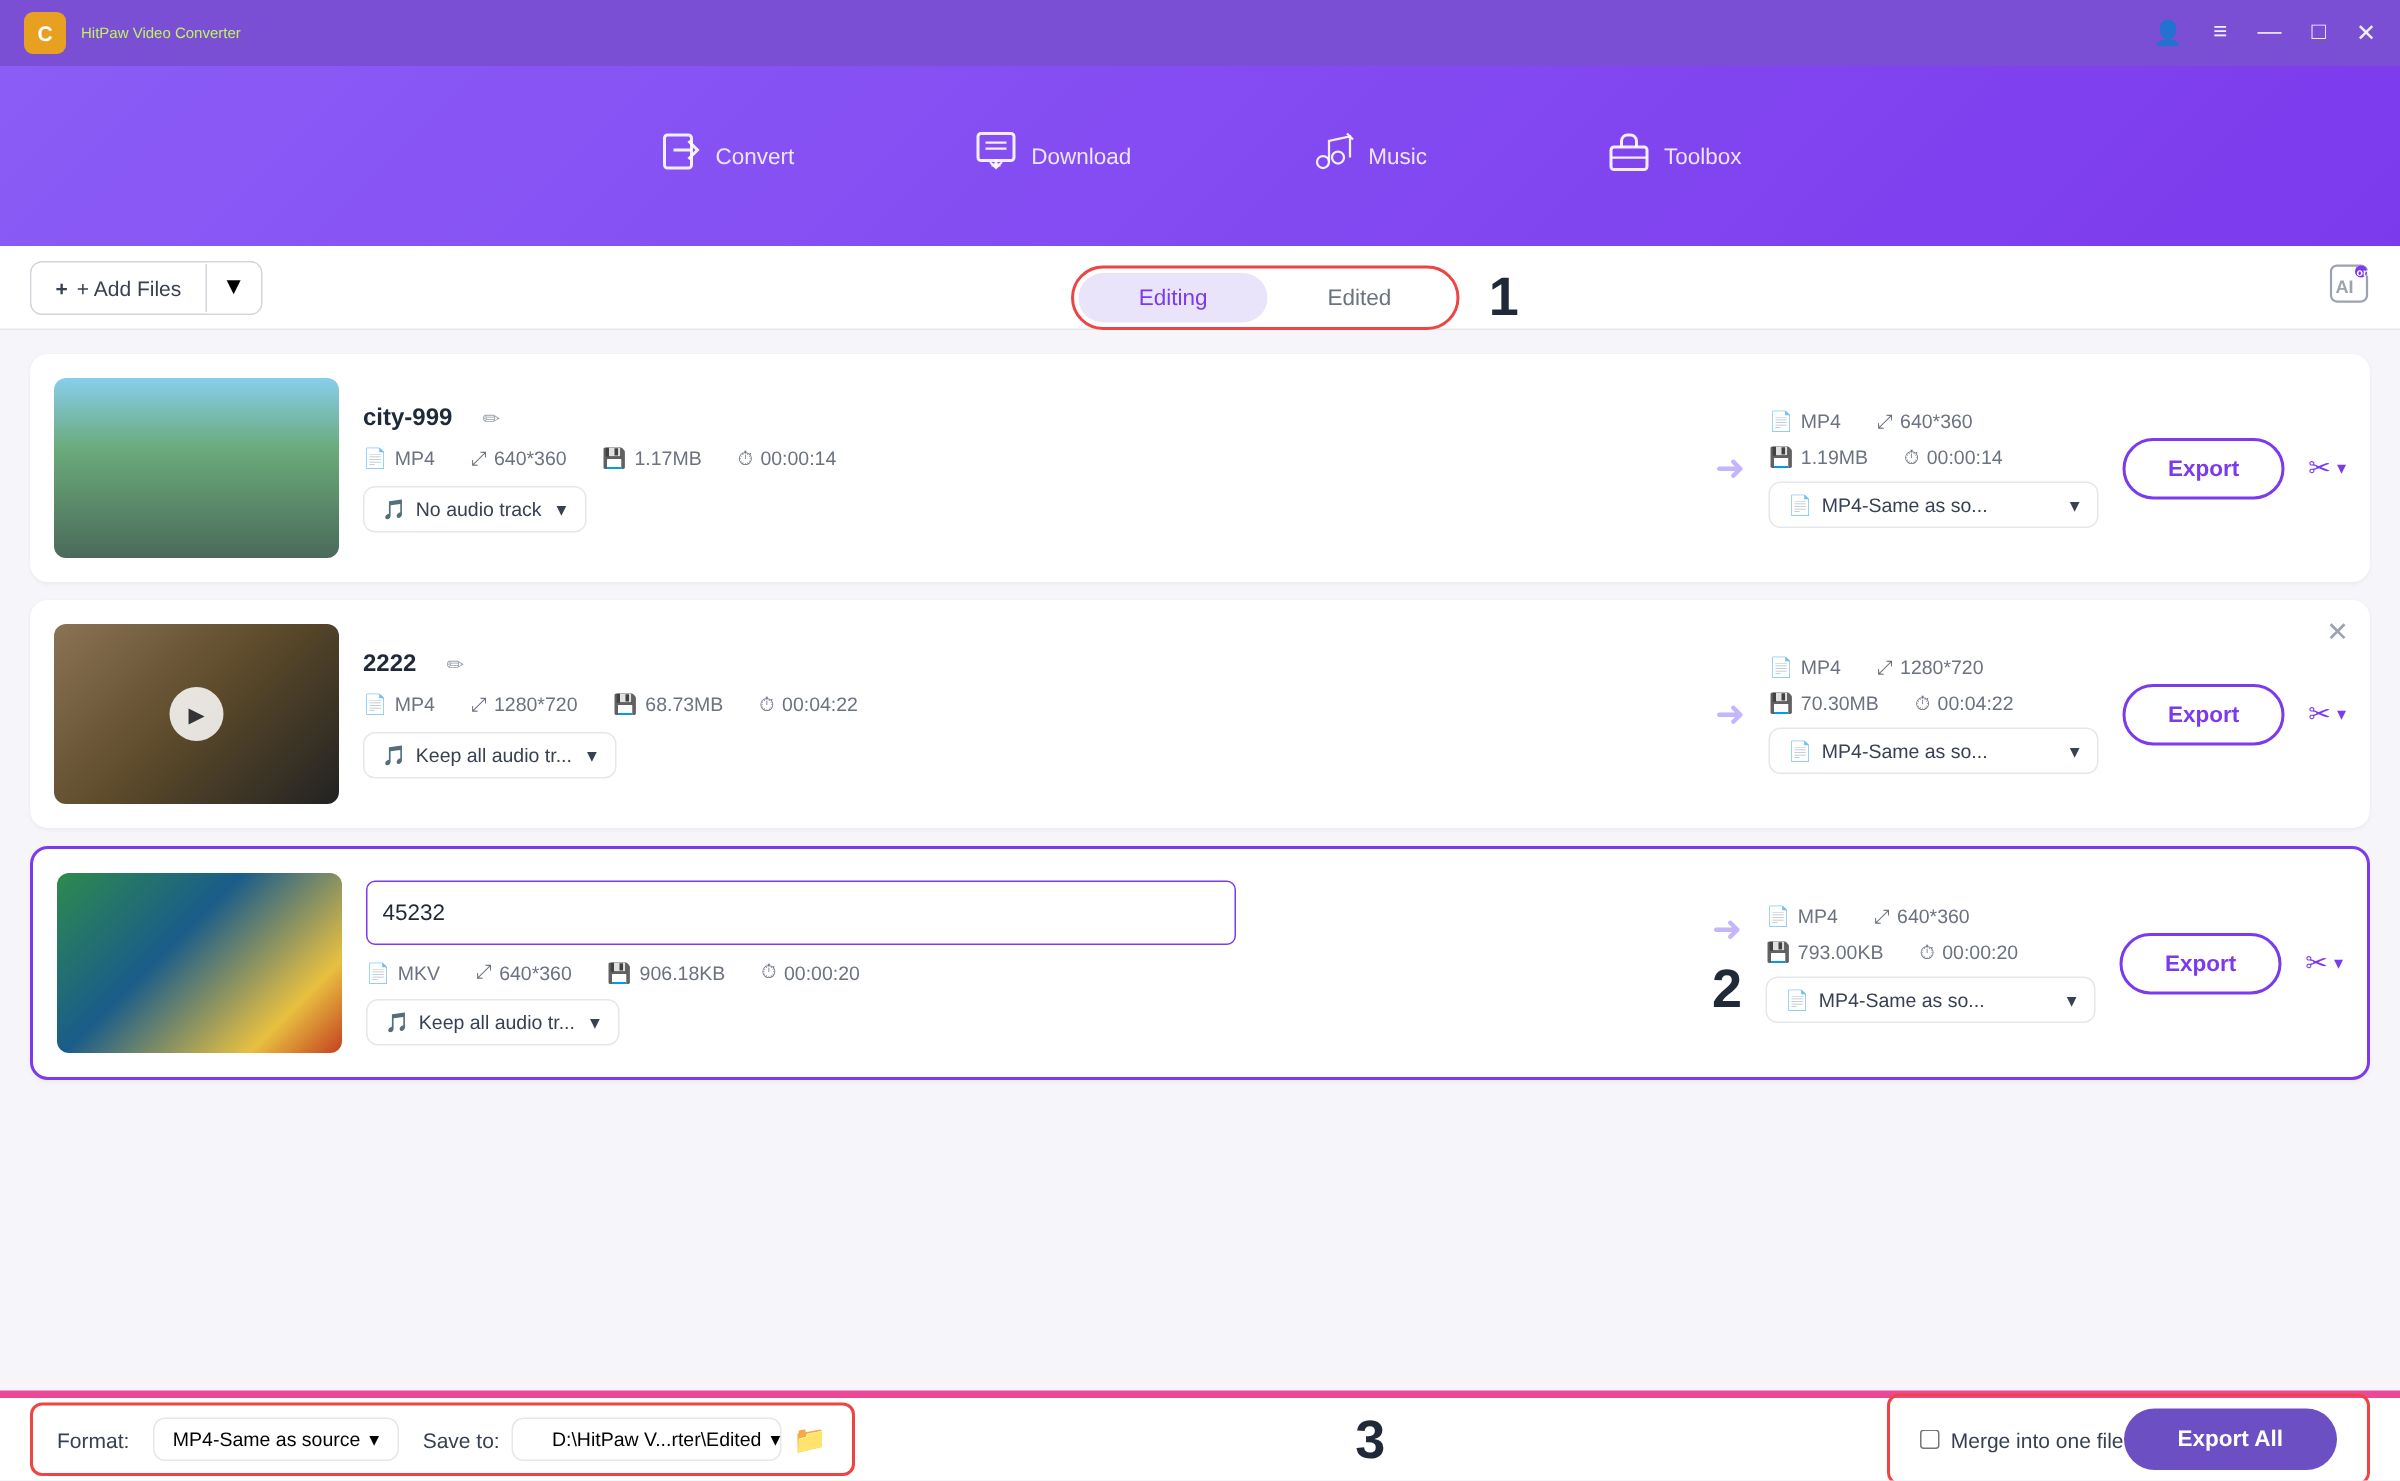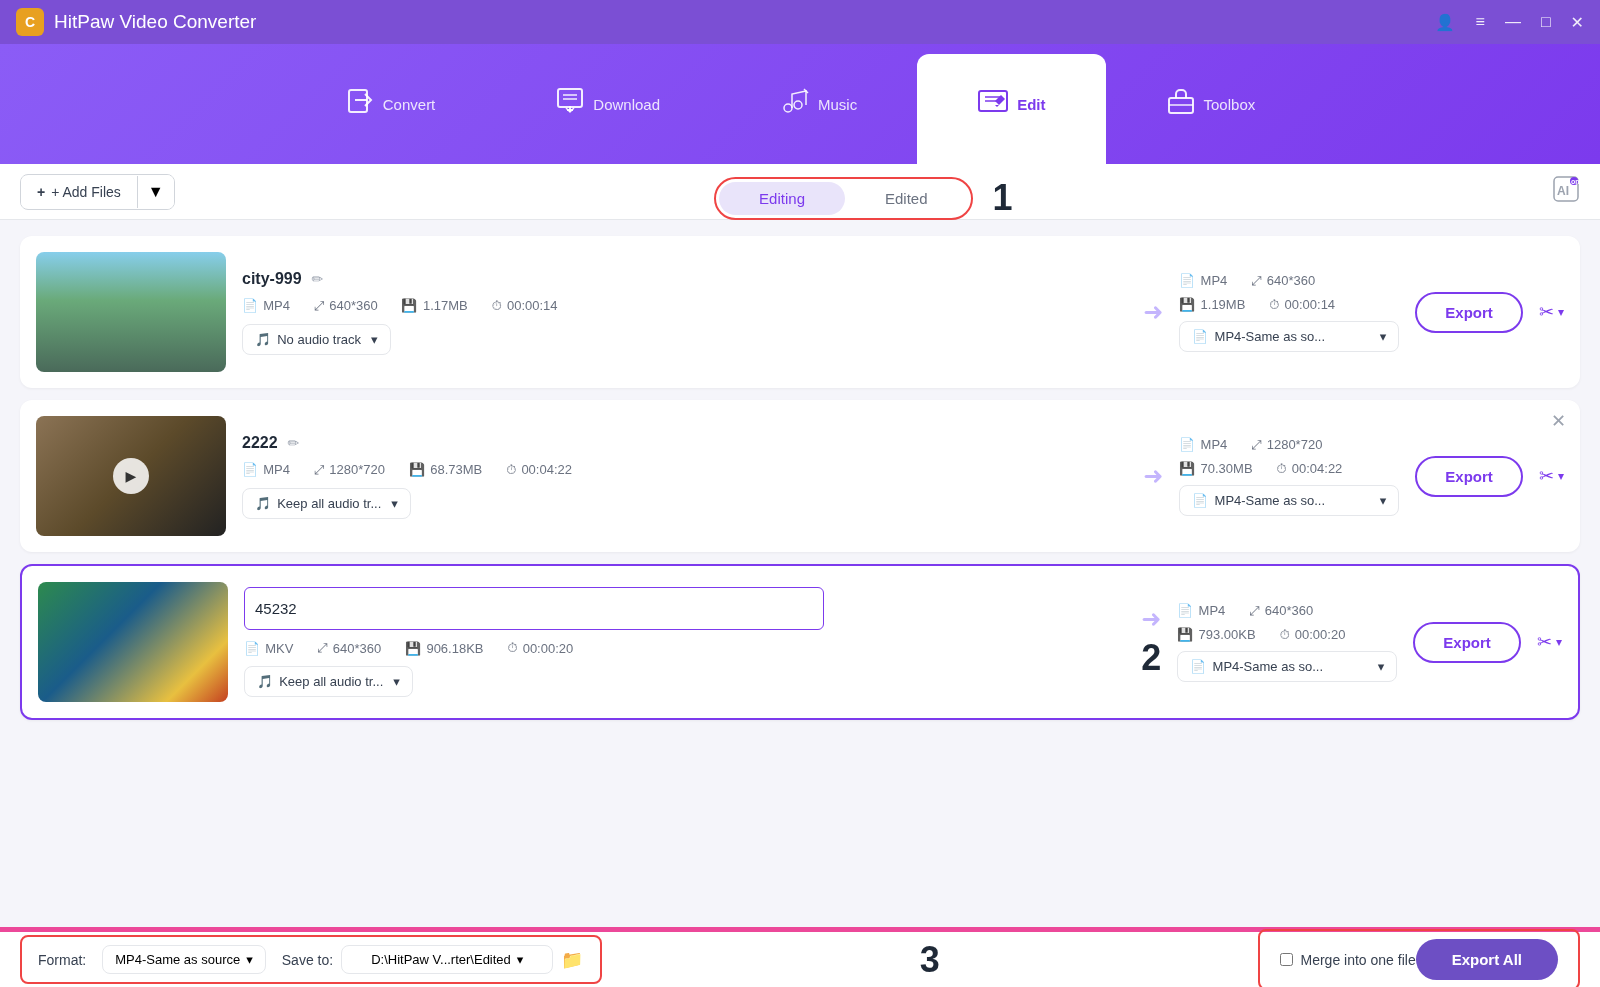--- a/index.html
+++ b/index.html
@@ -13,21 +13,21 @@
       align-items: center;
       padding: 0 16px;
       justify-content: space-between;
     }
     .title-bar-left { display: flex; align-items: center; gap: 10px; }
     .app-logo {
       width: 28px; height: 28px; background: #e8a020; border-radius: 6px;
       display: flex; align-items: center; justify-content: center;
       font-weight: bold; color: white; font-size: 14px;
     }
-    .app-title { color: #ffffff; font-size: 19px; font-weight: 500; }
+    .app-title { color: #bef264; font-size: 10px; font-weight: 500; }
     .title-bar-right { display: flex; align-items: center; gap: 20px; }
     .title-btn { color: white; font-size: 16px; cursor: pointer; opacity: 0.9; }
 
     
     .nav-bar {
       background: linear-gradient(135deg, #8b5cf6 0%, #7c3aed 100%);
       height: 120px;
       display: flex;
       align-items: center;
       justify-content: center;
@@ -104,21 +104,21 @@
       width: 190px; height: 120px; border-radius: 8px; overflow: hidden;
       flex-shrink: 0; background: #333; position: relative;
     }
     .play-btn {
       position: absolute; top: 50%; left: 50%; transform: translate(-50%,-50%);
       width: 36px; height: 36px; background: rgba(255,255,255,0.85);
       border-radius: 50%; display: flex; align-items: center; justify-content: center;
       font-size: 14px; color: #333;
     }
     .file-info { flex: 1; display: flex; flex-direction: column; gap: 10px; }
-    .file-name-row { display: flex; align-items: center; gap: 10px; }
+    .file-name-row { display: flex; align-items: center; gap: 20px; }
     .file-name { font-size: 16px; font-weight: 600; color: #1f2937; }
     .file-name-input {
       border: 1.5px solid #7c3aed; border-radius: 6px; padding: 12px 10px;
       font-size: 15px; color: #1f2937; width: 580px;
     }
     .edit-icon { color: #9ca3af; cursor: pointer; font-size: 14px; }
     .file-meta { display: flex; align-items: center; gap: 24px; }
     .meta-item { display: flex; align-items: center; gap: 5px; font-size: 13px; color: #6b7280; }
     .arrow-icon { color: #c4b5fd; font-size: 24px; flex-shrink: 0; }
     .output-info { display: flex; flex-direction: column; gap: 8px; min-width: 220px; }
@@ -158,23 +158,23 @@
     }
     .bottom-left { display: flex; align-items: center; gap: 16px; border: 2px solid #ef4444; border-radius: 8px; padding: 8px 16px; }
     .bottom-label { font-size: 14px; color: #374151; font-weight: 500; }
     .format-select {
       border: 1px solid #e5e7eb; border-radius: 8px; padding: 6px 12px;
       font-size: 13px; display: flex; align-items: center; gap: 6px;
       cursor: pointer; background: white; min-width: 160px;
     }
     .save-to { display: flex; align-items: center; gap: 8px; }
     .save-path {
-      border: 1px solid #e5e7eb; border-radius: 8px; padding: 6px 29px;
+      border: 1px solid #e5e7eb; border-radius: 8px; padding: 6px 0;
       font-size: 13px; display: flex; align-items: center; gap: 6px;
-      cursor: pointer; background: white; min-width: 180px;
+      cursor: pointer; background: white; min-width: 180px; justify-content: flex-end;
     }
     .folder-btn { color: #9ca3af; cursor: pointer; font-size: 18px; }
     .bottom-right { display: flex; align-items: center; gap: 0; border: 2px solid #ef4444; border-radius: 8px; padding: 8px 20px; }
     .merge-check { display: flex; align-items: center; gap: 8px; font-size: 14px; color: #374151; }
     .export-all-btn {
       background: #6d4fc4; color: white; border: none; border-radius: 25px;
       padding: 12px 36px; font-size: 15px; font-weight: 600; cursor: pointer;
     }
 
     .thumb-city { background: linear-gradient(135deg, #87CEEB 0%, #5a8a6a 60%, #4a7a5a 100%); }
@@ -227,32 +227,20 @@
       <span class="nav-tab-icon">
         <svg width="30" height="30" viewBox="0 0 30 30" fill="none">
           <path d="M12 22 C12 24.2 10.2 26 8 26 C5.8 26 4 24.2 4 22 C4 19.8 5.8 18 8 18 C10.2 18 12 19.8 12 22Z" stroke="rgba(255,255,255,0.9)" stroke-width="1.5" fill="none"></path>
           <path d="M12 22 L12 8 L26 5 L26 19" stroke="rgba(255,255,255,0.9)" stroke-width="1.5" fill="none"></path>
           <path d="M22 19 C22 21.2 20.2 23 18 23 C15.8 23 14 21.2 14 19 C14 16.8 15.8 15 18 15 C20.2 15 22 16.8 22 19Z" stroke="rgba(255,255,255,0.9)" stroke-width="1.5" fill="none"></path>
           <path d="M24 3 L28 7" stroke="rgba(255,255,255,0.9)" stroke-width="1.5"></path>
         </svg>
       </span>
       <span>Music</span>
     </div>
-    <div class="nav-tab active">
-      <span class="nav-tab-icon">
-        <svg width="32" height="32" viewBox="0 0 32 32" fill="none">
-          <rect x="2" y="6" width="28" height="20" rx="2" stroke="#7c3aed" stroke-width="2" fill="none"></rect>
-          <line x1="8" y1="12" x2="24" y2="12" stroke="#7c3aed" stroke-width="1.5"></line>
-          <line x1="8" y1="16" x2="20" y2="16" stroke="#7c3aed" stroke-width="1.5"></line>
-          <path d="M22 20 L28 14 L24 10 L18 16 L22 20Z" fill="#7c3aed"></path>
-          <path d="M18 20 L22 20 L20 22Z" fill="#7c3aed"></path>
-        </svg>
-      </span>
-      <span style="color:#7c3aed; font-weight:600;">Edit</span>
-    </div>
     <div class="nav-tab">
       <span class="nav-tab-icon">
         <svg width="30" height="30" viewBox="0 0 30 30" fill="none">
           <rect x="3" y="12" width="24" height="15" rx="2" stroke="rgba(255,255,255,0.9)" stroke-width="2" fill="none"></rect>
           <path d="M10 12 L10 8 C10 5.8 11.8 4 14 4 L16 4 C18.2 4 20 5.8 20 8 L20 12" stroke="rgba(255,255,255,0.9)" stroke-width="2" fill="none"></path>
           <line x1="3" y1="19" x2="27" y2="19" stroke="rgba(255,255,255,0.9)" stroke-width="1.5"></line>
         </svg>
       </span>
       <span>Toolbox</span>
     </div>

